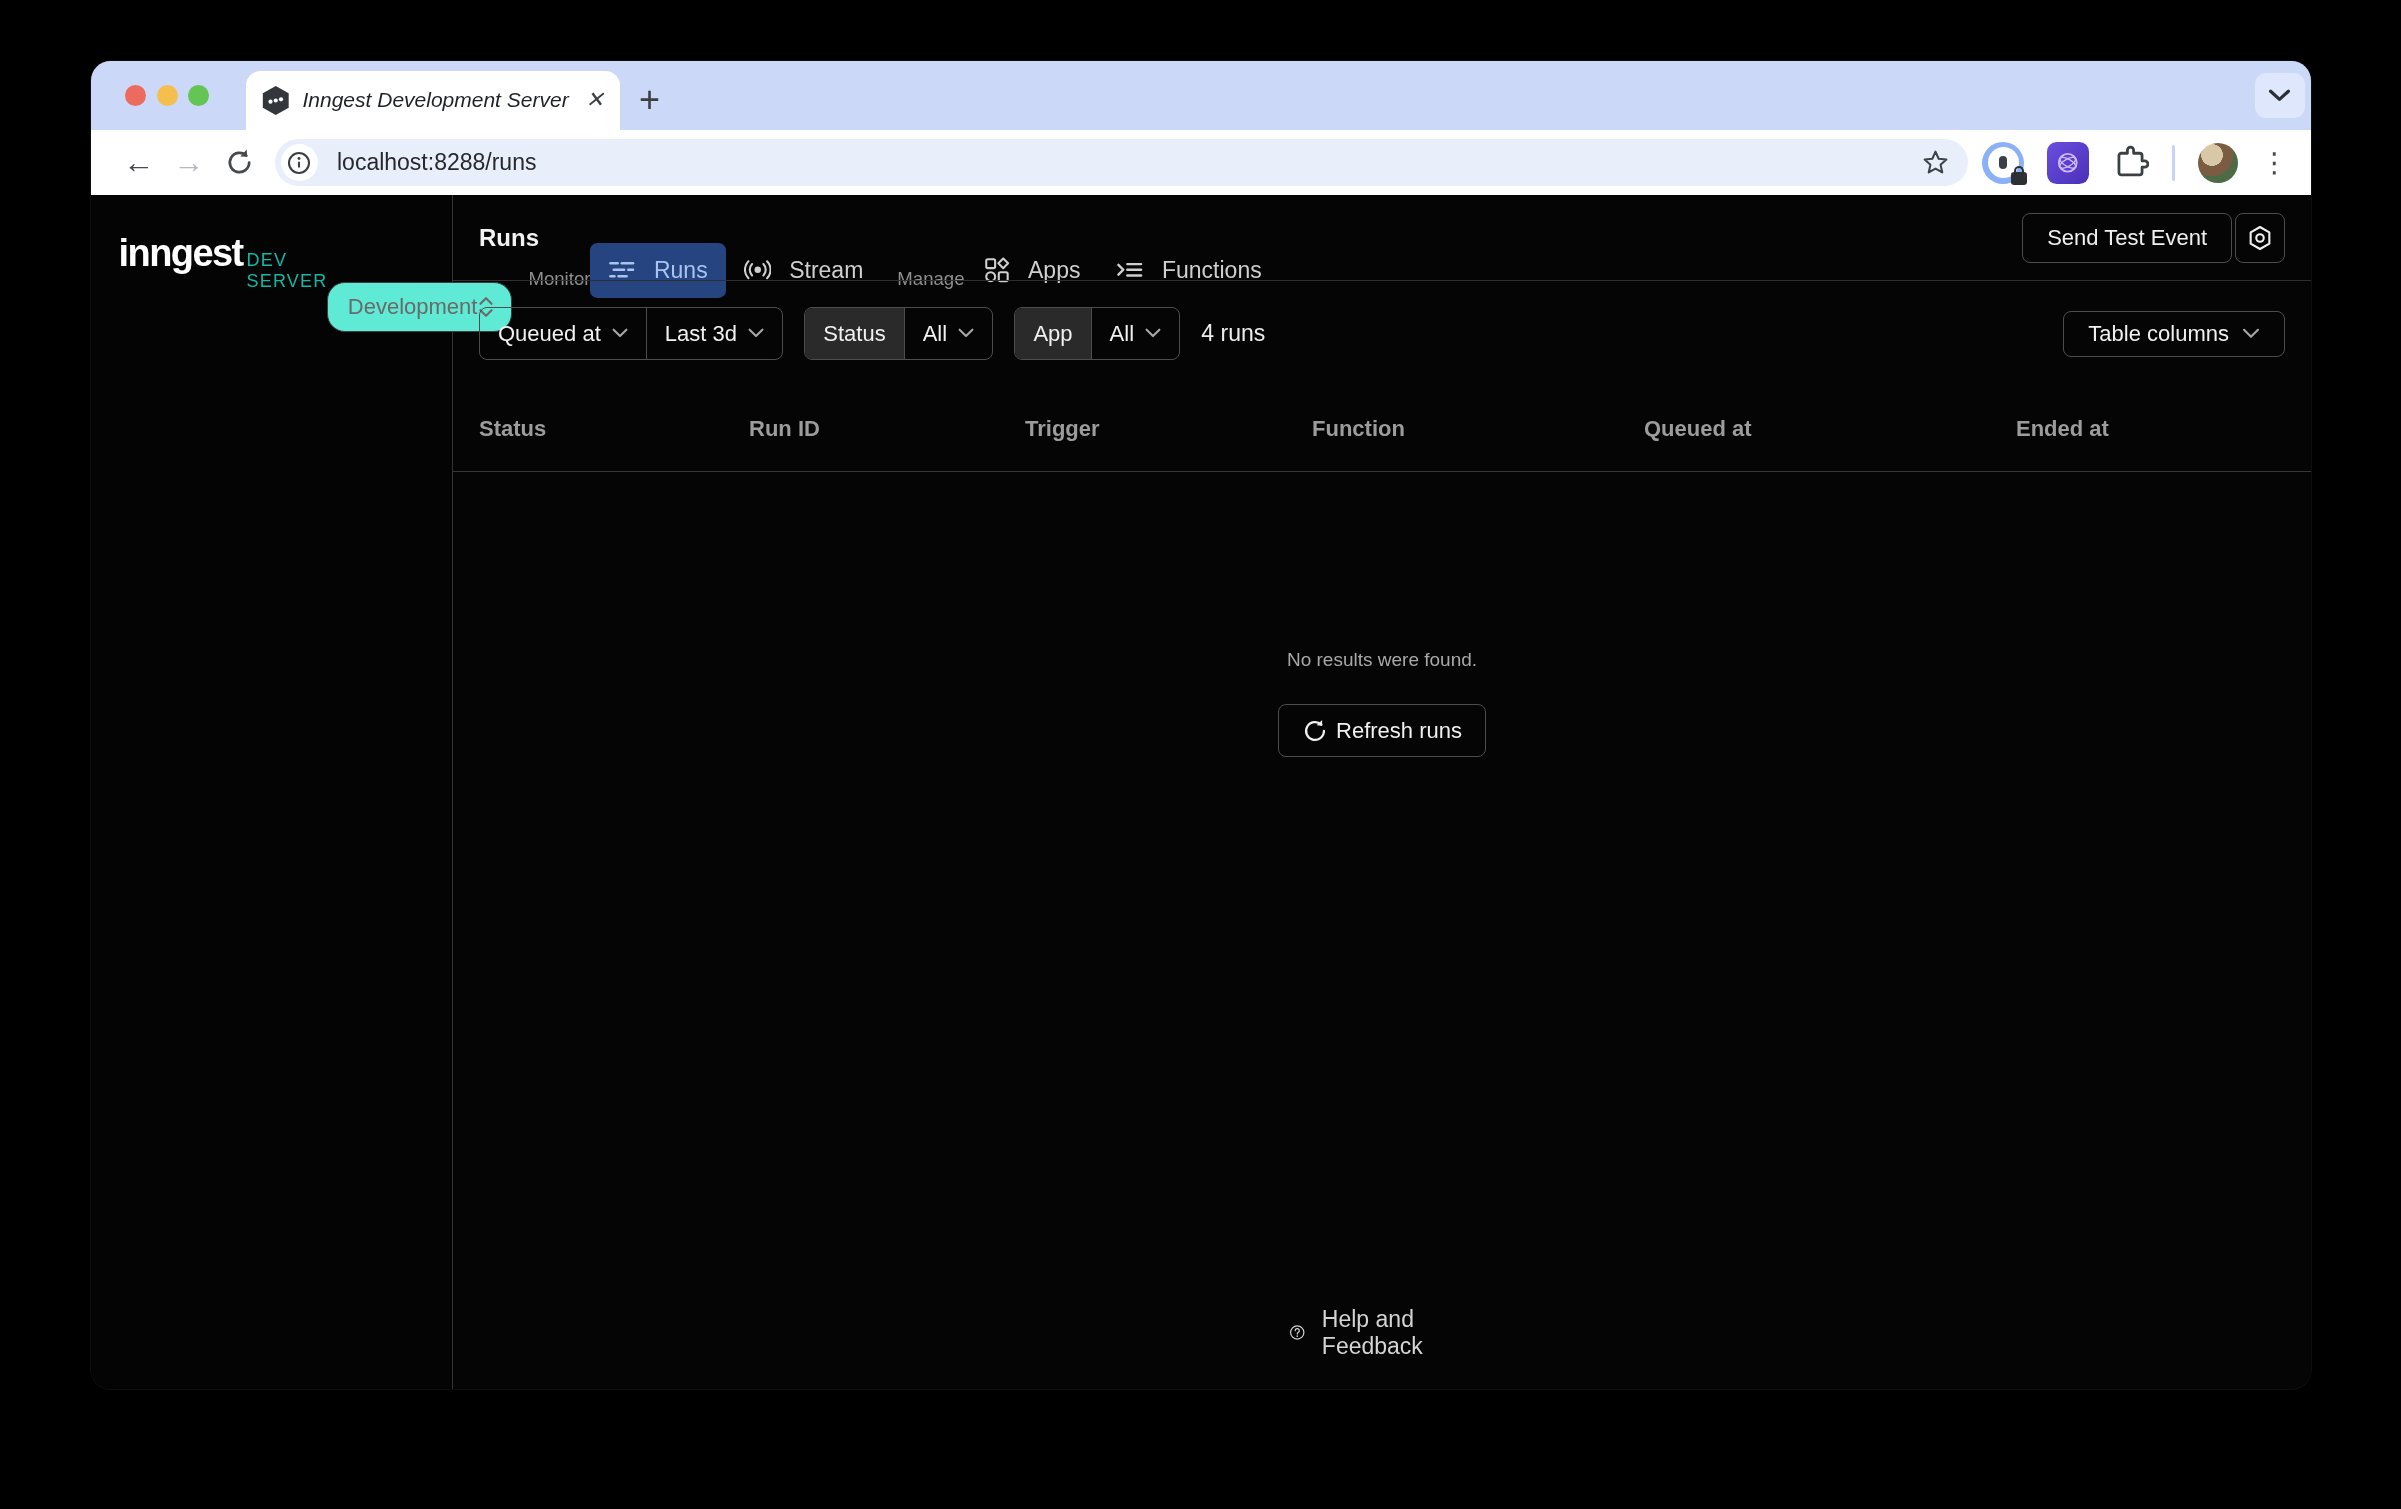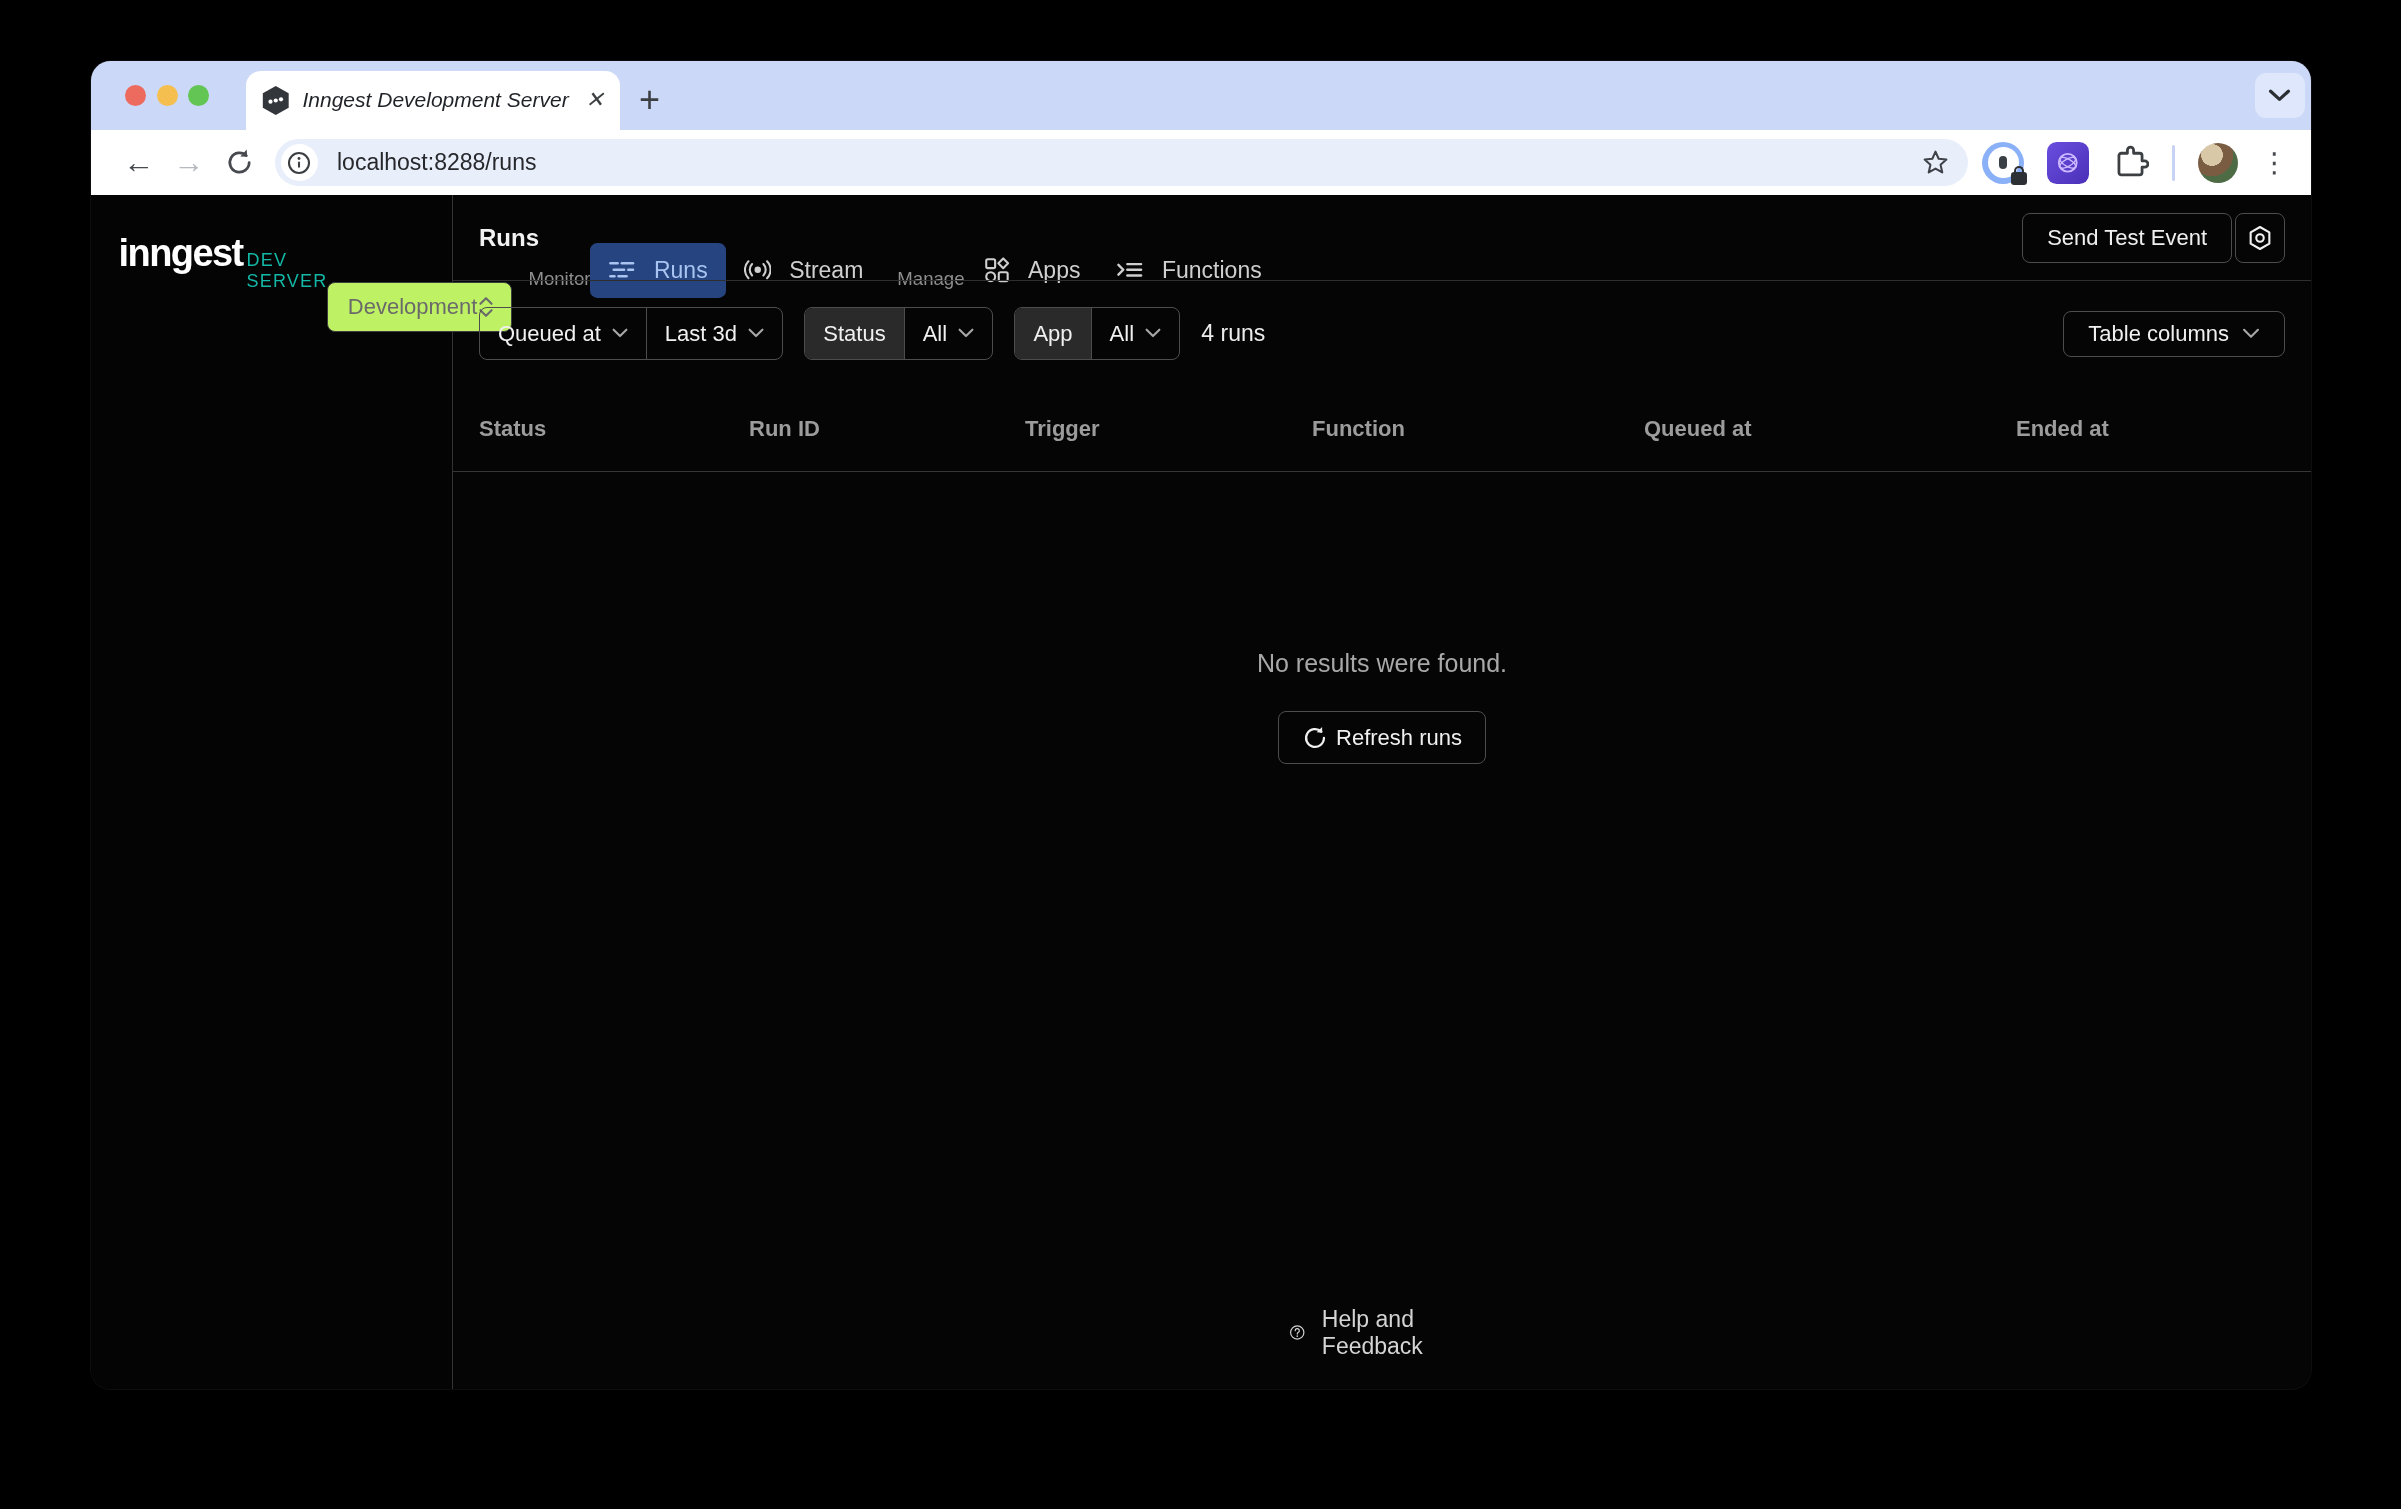--- a/index.html
+++ b/index.html
@@ -41,21 +41,21 @@
   .kebab { font-size:27.5px; color:#46494d; letter-spacing:0; }
 
   
   .app { flex:1; display:flex; min-height:0; background:#050505; color:#e5e5e5; }
 
   .sidebar { width:362px; flex:0 0 auto; border-right:0.8px solid #333; display:flex; 
              padding:37px 26px 23px 26px; background:#040404; }
   .logo-row { display:flex; align-items:baseline; padding-left:1.6px; }
   .logo { font-size:38px; font-weight:800; letter-spacing:-1.6px; color:#fff; }
   .logo-badge { margin-left:4px; font-size:18px; letter-spacing:1.2px; color:#14b8a6; font-weight:500; }
-  .env-select { margin-top:50px; height:50px; border:0.8px solid #3e3e3e; border-radius:8px; background:#bef264;
+  .env-select { margin-top:50px; height:50px; border:0.8px solid #3e3e3e; border-radius:18px; background:#5eead4;
                 display:flex; align-items:center; padding:0 16px 0 19.4px; color:#6a6a6a; font-size:22px; }
   .env-select .grow { flex:1; }
   .section-label { margin-top:36px; padding-left:16px; font-size:18.6px; color:#8f8f8f; font-weight:500; }
   .nav-item { margin-top:10.5px; height:55px; border-radius:7.3px; display:flex; align-items:center;
               padding:0 18px; color:#cfcfcf; font-size:23px; gap:18px; }
   .nav-item .nicon { width:27.5px; height:27.5px; flex:0 0 auto; display:flex; align-items:center; justify-content:center; }
   .nav-item.active { background:#26447f; color:#a9c4f1; }
   .sidebar-bottom { margin-top:auto; display:flex; align-items:center; gap:16px; padding:0 1.6px 6.5px 9.7px;
                     color:#d4d4d4; font-size:23px; }
 
@@ -77,21 +77,21 @@
   .runs-count { font-size:23px; color:#ececec; }
   .filter-spacer { flex:1; }
   .tc-btn { height:46px; gap:13px; }
 
   .table-header { height:86px; flex:0 0 auto; display:flex; align-items:center; padding:0 26px;
                   border-bottom:0.8px solid #363636; }
   .th { font-size:22px; font-weight:600; color:#9c9c9c; }
   .th.c1{width:270px;} .th.c2{width:276px;} .th.c3{width:287px;} .th.c4{width:332px;} .th.c5{width:372px;} .th.c6{flex:1;}
 
   .empty-area { flex:1; display:flex; flex-direction:column; align-items:center; }
-  .empty-msg { margin-top:177px; font-size:25px; color:#a8a8a8; }
+  .empty-msg { margin-top:177px; font-size:19px; color:#a8a8a8; }
   .refresh-btn { margin-top:33px; height:53px; gap:8px; padding:0 23px; }
 
   .chev { display:inline-block; }
   svg { display:block; }
 </style>
 </head>
 <body>
 
 <div class="window">
 

